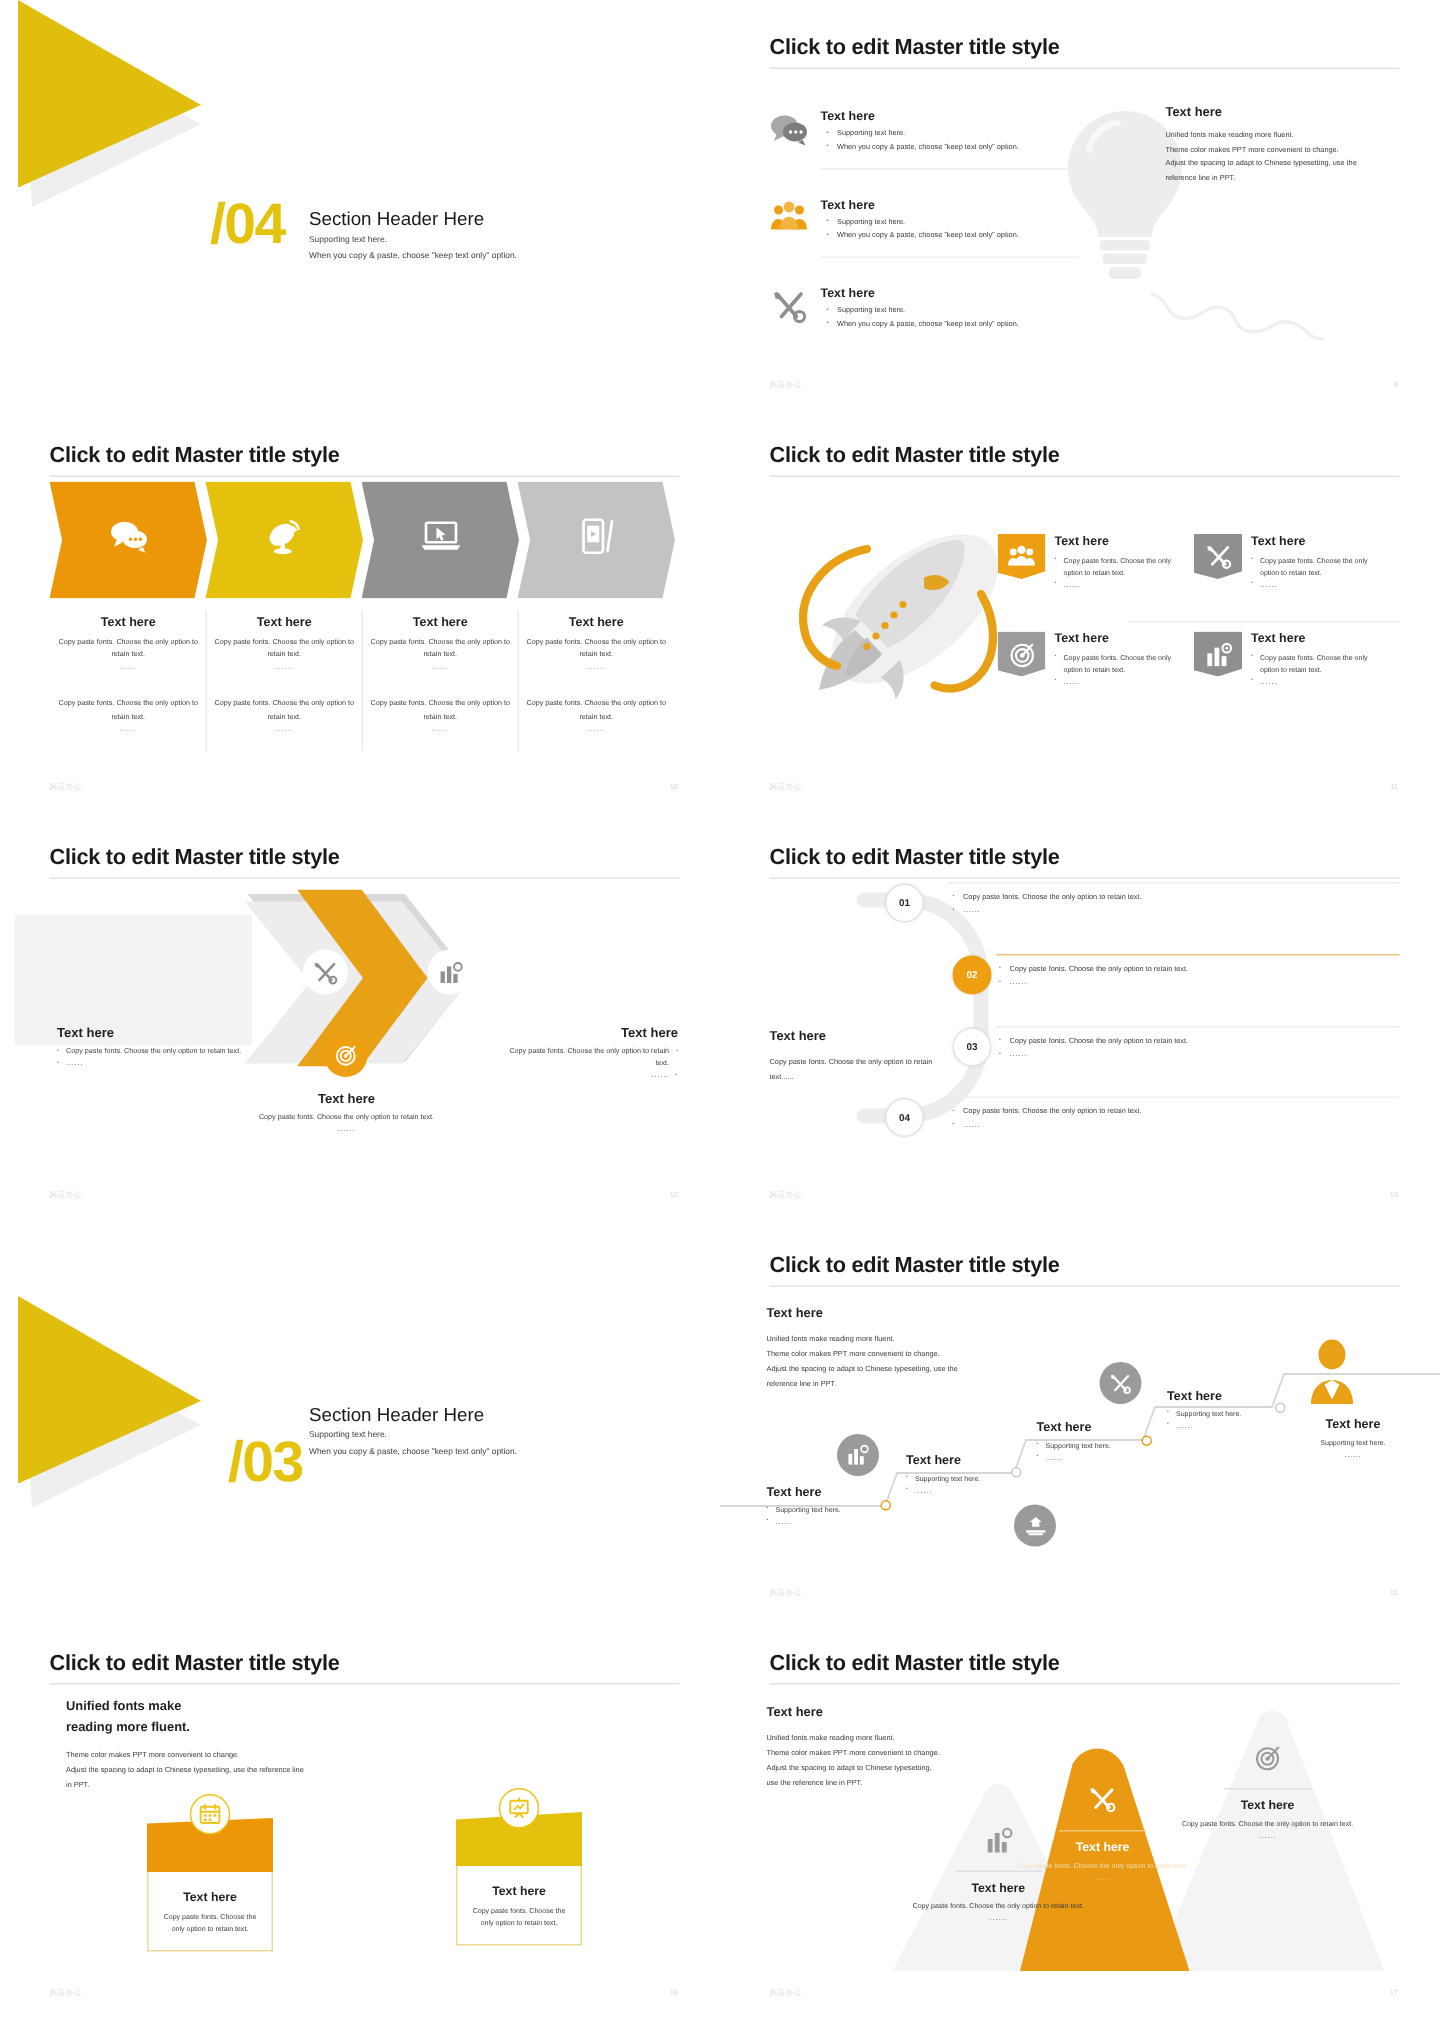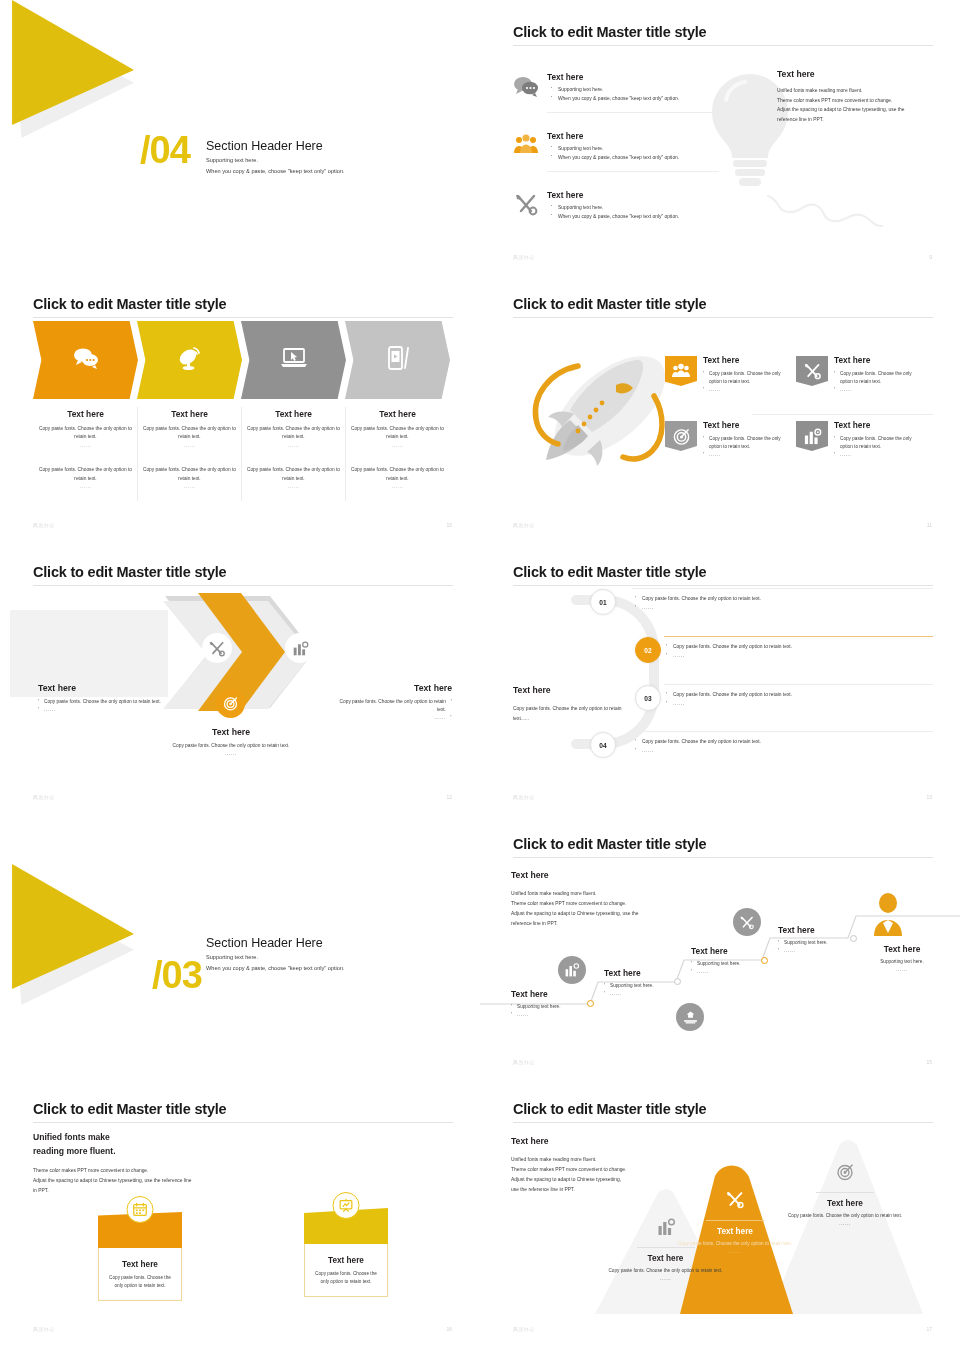--- a/index.html
+++ b/index.html
@@ -639,21 +639,21 @@
   </div>
 
   <div class="foot-mark">风云办公</div>
   <div class="foot-num">15</div>
 </div>
 
 <div class="slide r5">
   <div class="s-title">Click to edit Master title style</div>
   <div class="s-rule"></div>
 
-  <div class="lead" style="left:33px; top:54px; width:250px;">
+  <div class="lead" style="left:44px; top:54px; width:250px;">
     <h3>Unified fonts make</h3>
     <h3 style="margin-top:-6px;">reading more fluent.</h3>
     <p style="margin-top:5px;">Theme color makes PPT more convenient to change.</p>
     <p>Adjust the spacing to adapt to Chinese typesetting, use the reference line</p>
     <p>in PPT.</p>
   </div>
 
   <div class="card16" style="left:98px; top:135px;">
     <div class="circ">
       <svg width="15" height="15" viewBox="0 0 18 18">

